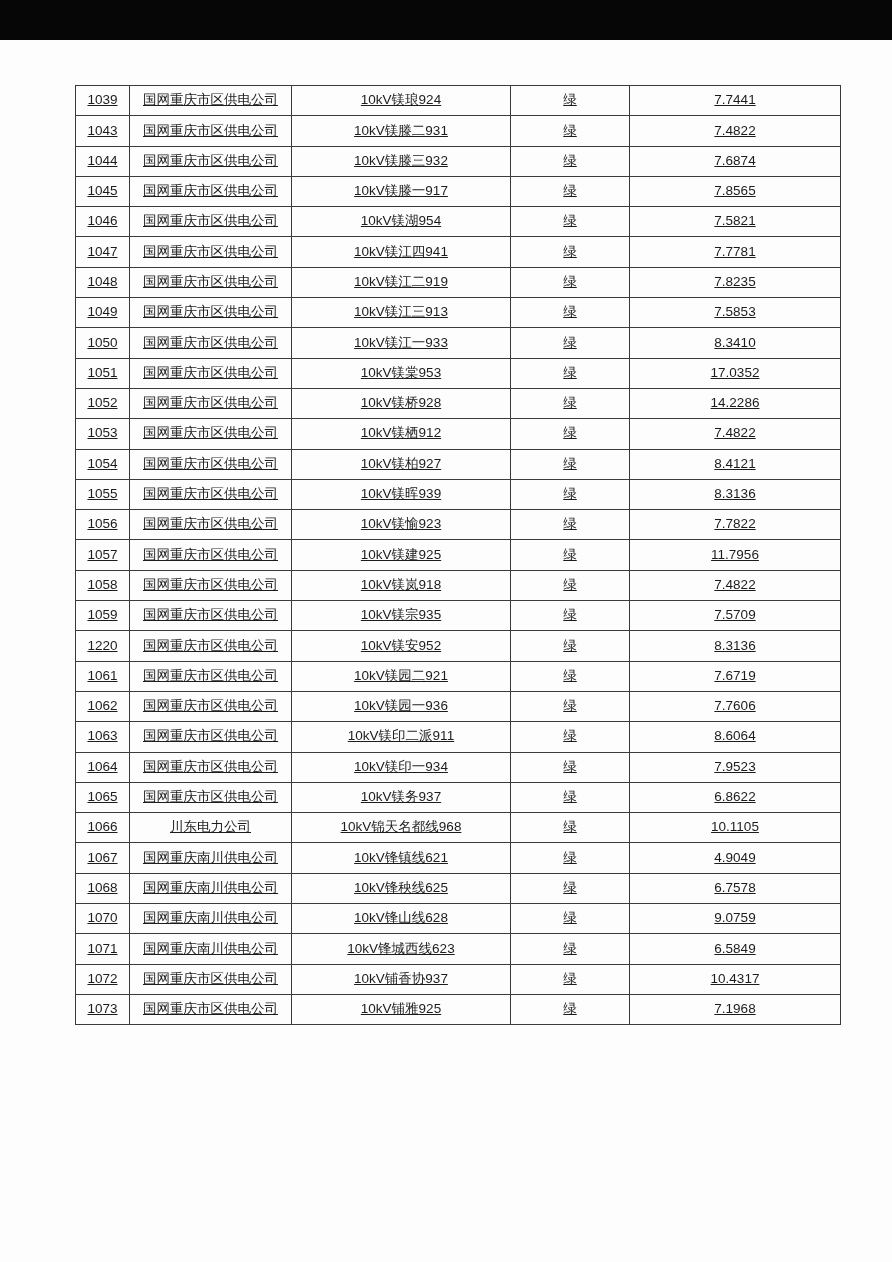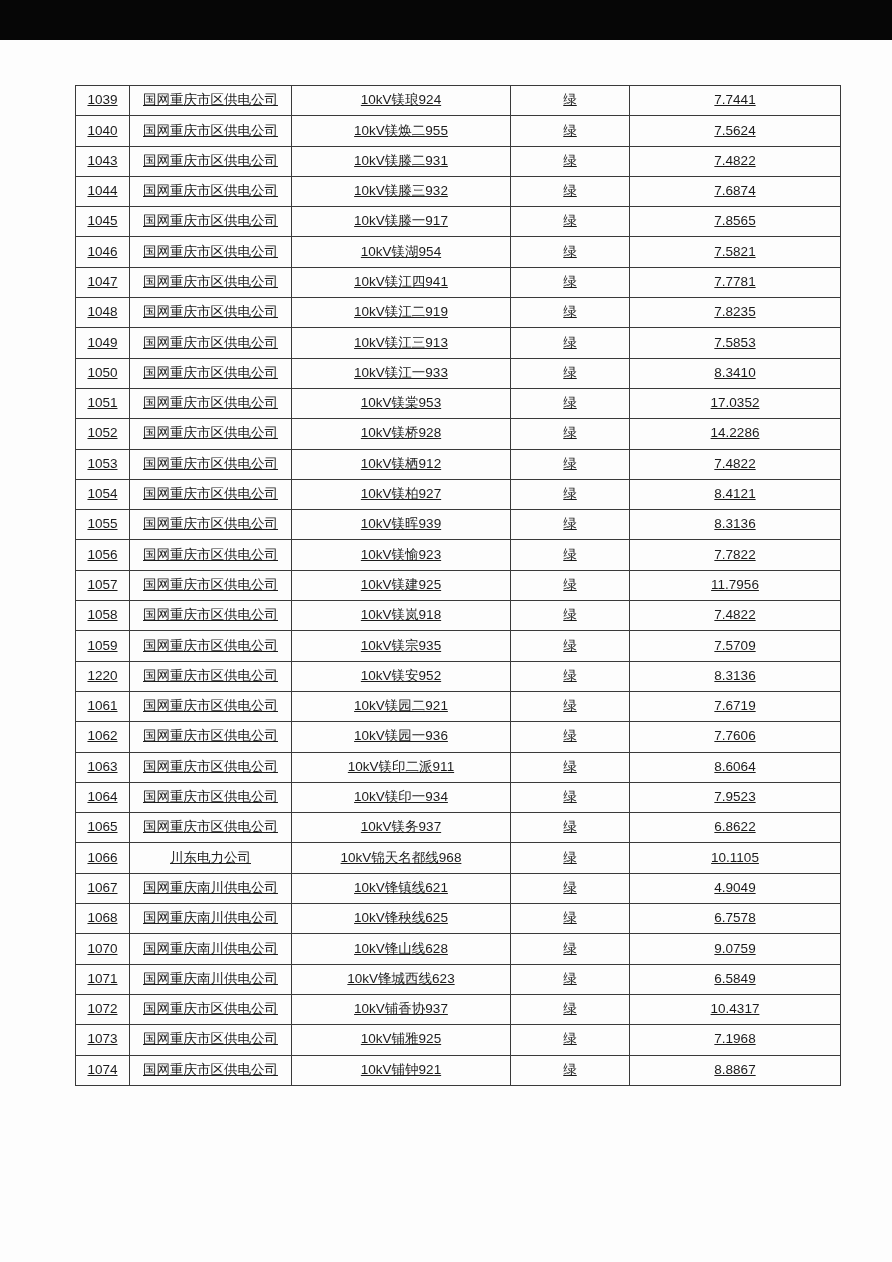--- a/index.html
+++ b/index.html
@@ -60,27 +60,20 @@
   <table class="data-table">
     <tbody id="table-body">
         <tr class="table-row">
     <td class="col-id">1039</td>
     <td class="col-company">国网重庆市区供电公司</td>
     <td class="col-line">10kV镁琅924</td>
     <td class="col-status">绿</td>
     <td class="col-value">7.7441</td>
   </tr>
         <tr class="table-row">
-    <td class="col-id">1040</td>
-    <td class="col-company">国网重庆市区供电公司</td>
-    <td class="col-line">10kV镁焕二955</td>
-    <td class="col-status">绿</td>
-    <td class="col-value">7.5624</td>
-  </tr>
-        <tr class="table-row">
     <td class="col-id">1043</td>
     <td class="col-company">国网重庆市区供电公司</td>
     <td class="col-line">10kV镁滕二931</td>
     <td class="col-status">绿</td>
     <td class="col-value">7.4822</td>
   </tr>
         <tr class="table-row">
     <td class="col-id">1044</td>
     <td class="col-company">国网重庆市区供电公司</td>
     <td class="col-line">10kV镁滕三932</td>
@@ -275,23 +268,16 @@
     <td class="col-line">10kV铺香协937</td>
     <td class="col-status">绿</td>
     <td class="col-value">10.4317</td>
   </tr>
         <tr class="table-row">
     <td class="col-id">1073</td>
     <td class="col-company">国网重庆市区供电公司</td>
     <td class="col-line">10kV铺雅925</td>
     <td class="col-status">绿</td>
     <td class="col-value">7.1968</td>
-  </tr>
-        <tr class="table-row">
-    <td class="col-id">1074</td>
-    <td class="col-company">国网重庆市区供电公司</td>
-    <td class="col-line">10kV铺钟921</td>
-    <td class="col-status">绿</td>
-    <td class="col-value">8.8867</td>
   </tr>
       </tbody>
   </table>
 </div>
 
 </body></html>

